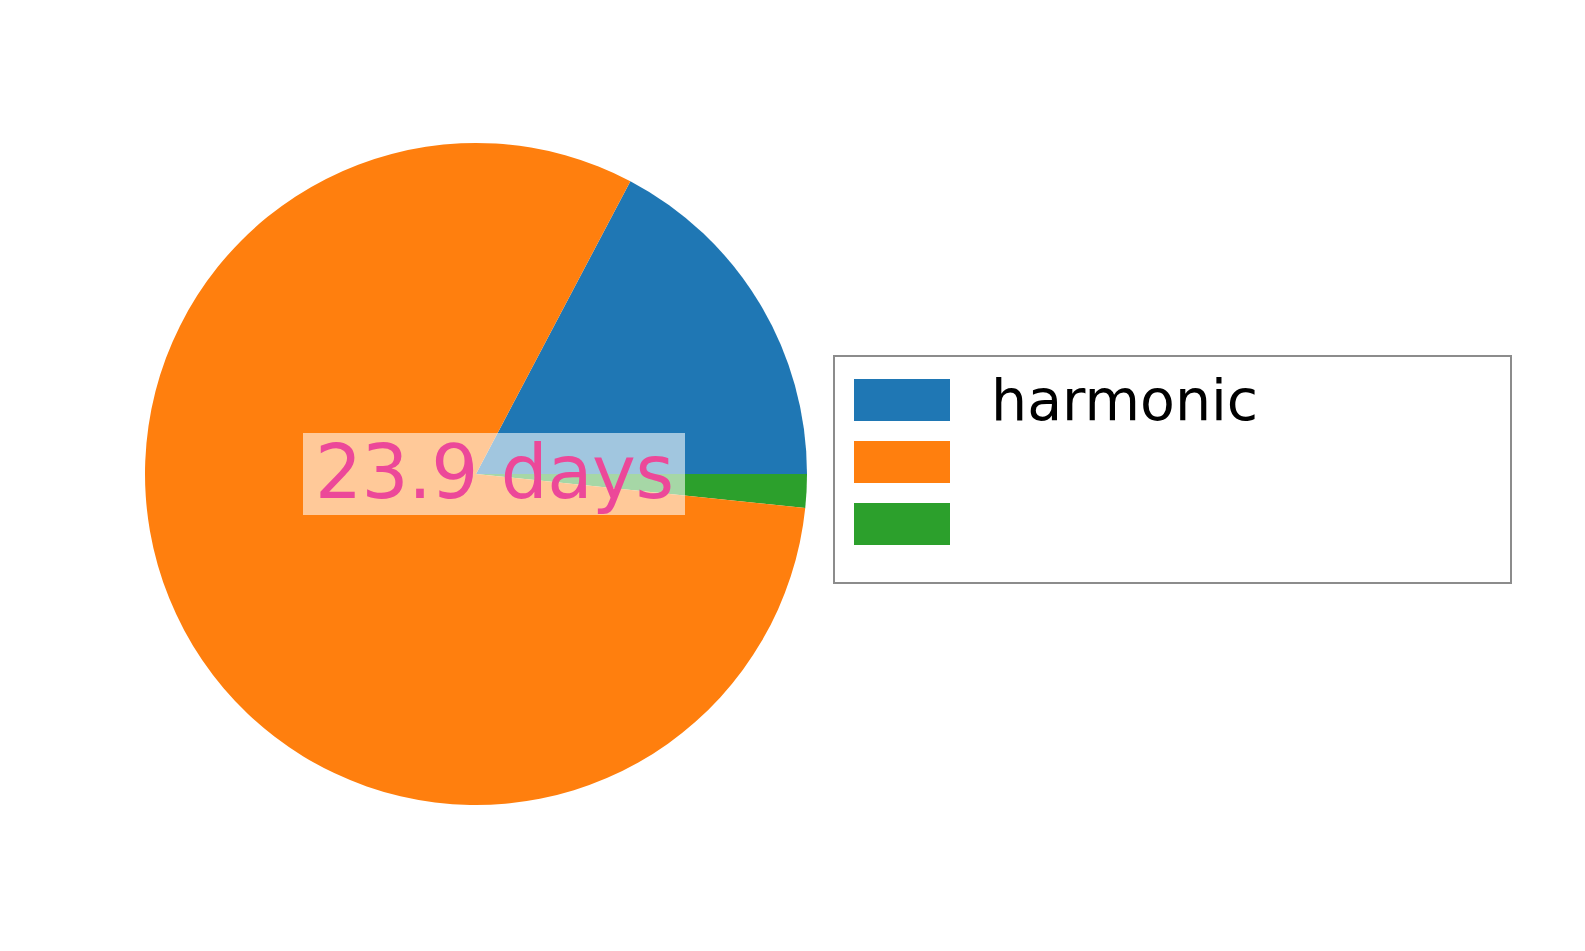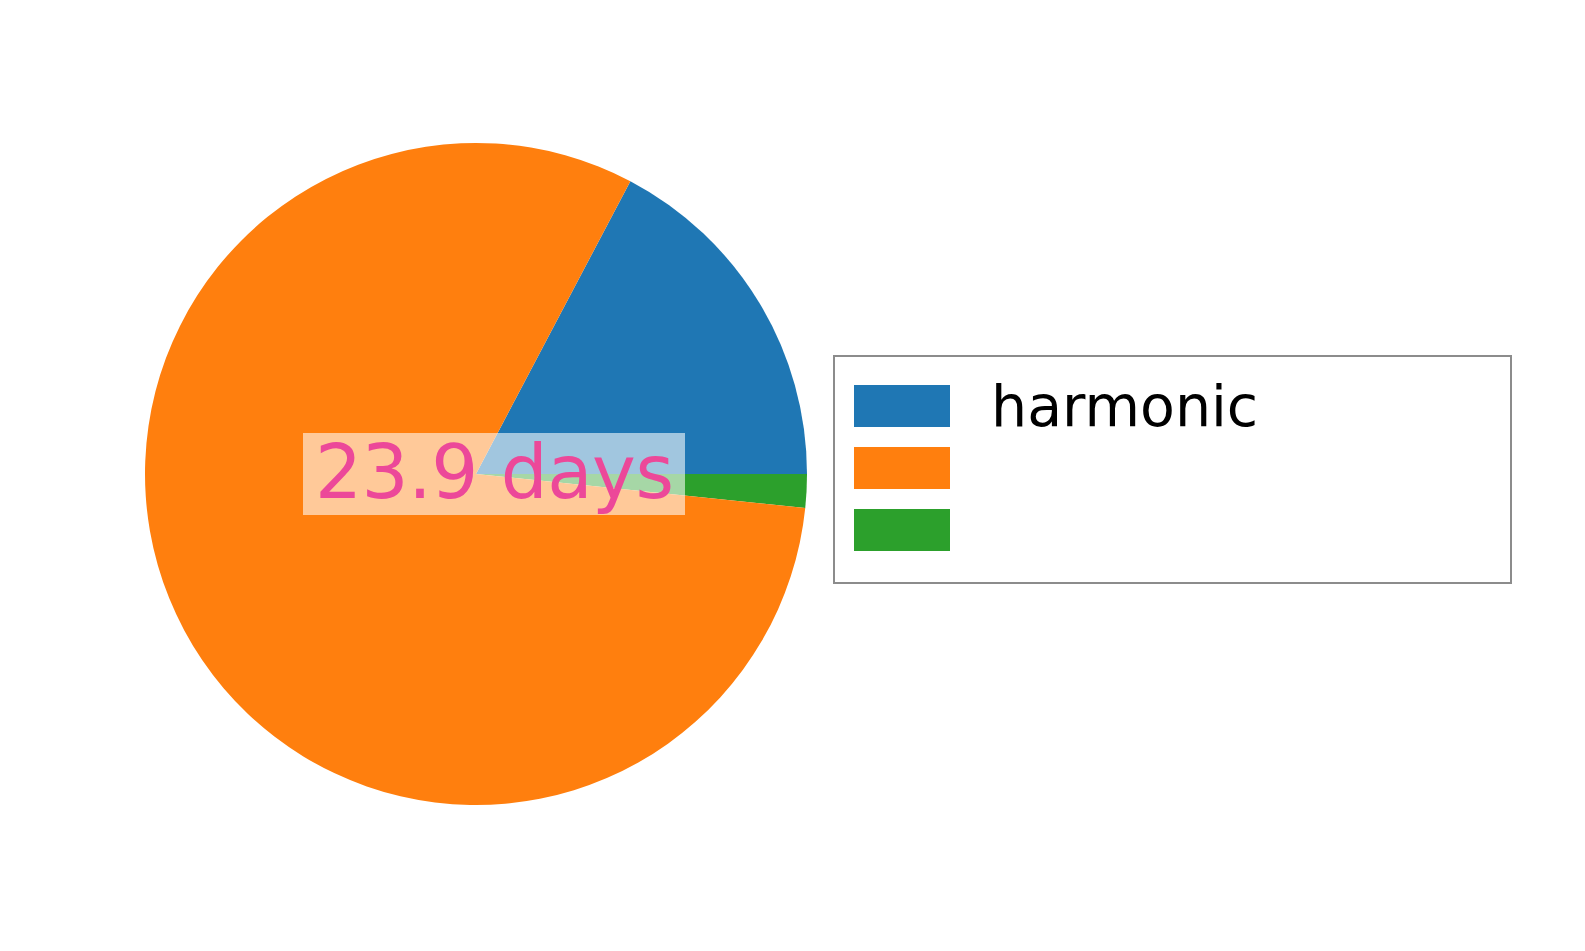--- a/index.html
+++ b/index.html
@@ -40,21 +40,21 @@
   }
   #legend {
     position: absolute;
     left: 833px;
     top: 355px;
     width: 679px;
     height: 229px;
     box-sizing: border-box;
     background: rgba(255, 255, 255, 0.92);
     border: 2px solid #8c8c8c;
-    padding: 18px 0 0 19px;
+    padding: 12px 0 0 19px;
   }
   .legend-row {
     display: flex;
     align-items: center;
     height: 62px;
   }
   .legend-swatch {
     width: 96px;
     height: 42px;
     flex: 0 0 auto;

